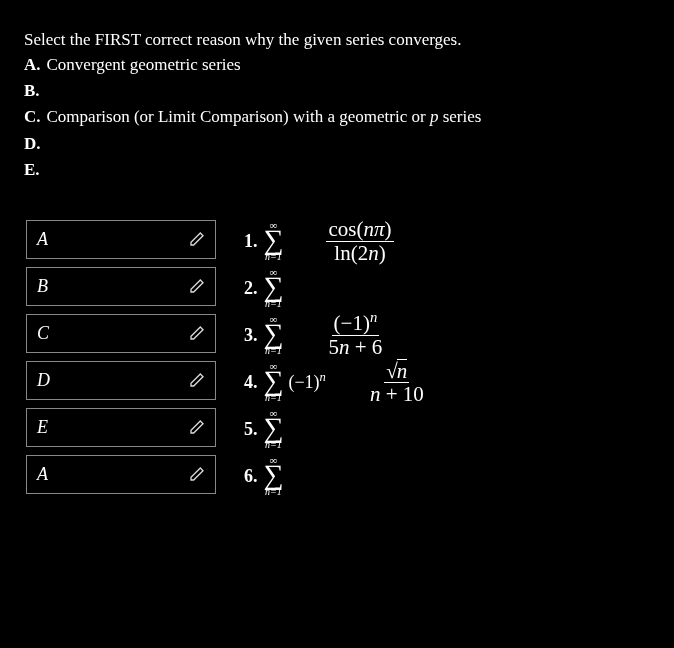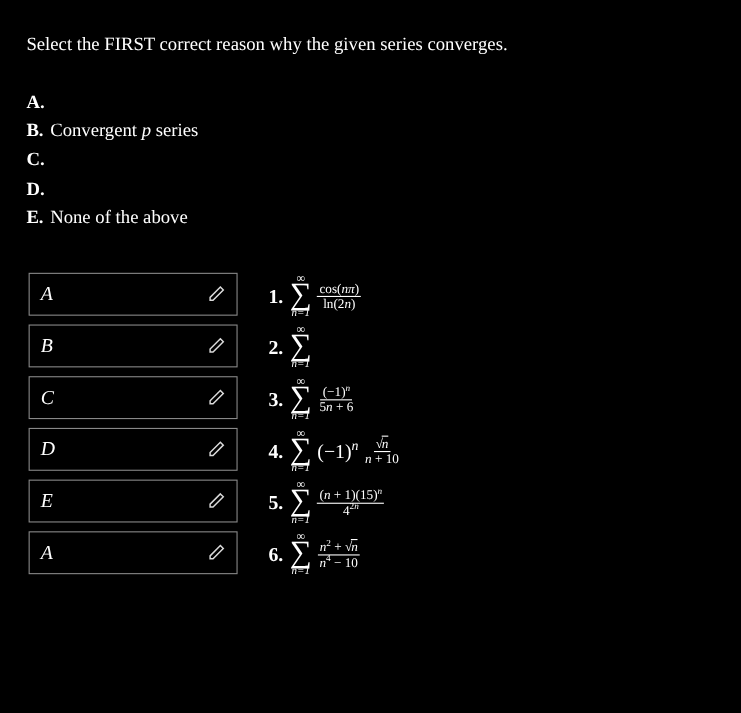--- a/index.html
+++ b/index.html
@@ -10,21 +10,20 @@
     body {
       width: 674px;
       height: 648px;
       background: #000;
       color: #fff;
       font-family: Georgia, 'Times New Roman', serif;
       padding: 28px 24px;
       font-size: 17px;
     }
     .prompt {
-      margin-bottom: 28px;
       line-height: 1.4;
     }
     .options {
       margin-bottom: 34px;
       line-height: 1.55;
     }
     .option-row {
       display: flex;
       align-items: baseline;
     }
@@ -107,22 +106,23 @@
       margin-top: 0;
     }
     .frac {
       display: inline-flex;
       flex-direction: column;
       align-items: center;
       line-height: 1.05;
       vertical-align: middle;
     }
     .frac .num, .frac .den {
-      font-size: 12px;
+      font-size: 21px;
       padding: 0 2px;
+      margin-left: 38px;
     }
     .frac .num {
       border-bottom: 1.3px solid #fff;
     }
     .term-prefix {
       margin-right: 4px;
     }
     sup {
       font-size: 0.7em;
       vertical-align: super;
@@ -139,36 +139,36 @@
     }
   </style>
 </head>
 <body>
 
 <div class="prompt">Select the FIRST correct reason why the given series converges.</div>
 
 <div class="options">
   <div class="option-row">
     <span class="option-letter">A.</span>
+    <span>Convergent geometric series</span>
   </div>
   <div class="option-row">
     <span class="option-letter">B.</span>
+  </div>
+  <div class="option-row">
+    <span class="option-letter">C.</span>
     <span>
-      <span>Convergent </span><span class="italic-p">p</span><span> series</span>
+      <span>Comparison (or Limit Comparison) with a geometric or </span><span class="italic-p">p</span><span> series</span>
     </span>
   </div>
   <div class="option-row">
-    <span class="option-letter">C.</span>
-  </div>
-  <div class="option-row">
     <span class="option-letter">D.</span>
   </div>
   <div class="option-row">
     <span class="option-letter">E.</span>
-    <span>None of the above</span>
   </div>
 </div>
 
 <div class="problems-area">
   <div class="answer-boxes">
     <div class="answer-box">
       <span class="answer-letter">A</span>
       <svg class="pencil" viewBox="0 0 24 24" fill="none" stroke="#fff" stroke-width="2">
           <path d="M17 3l4 4L7 21H3v-4L17 3z"></path>
         </svg>
@@ -255,32 +255,24 @@
       </span>
     </div>
 
     <div class="series-row">
       <span class="series-num">5.</span>
       <span class="sigma-block">
         <span class="sigma-inf">∞</span>
         <span class="sigma-sym">∑</span>
         <span class="sigma-sub ital">n=1</span>
       </span>
-      <span class="frac">
-        <span class="num">(<span class="ital">n</span> + 1)(15)<sup><span class="ital">n</span></sup></span>
-        <span class="den">4<sup>2<span class="ital">n</span></sup></span>
-      </span>
     </div>
 
     <div class="series-row">
       <span class="series-num">6.</span>
       <span class="sigma-block">
         <span class="sigma-inf">∞</span>
         <span class="sigma-sym">∑</span>
         <span class="sigma-sub ital">n=1</span>
       </span>
-      <span class="frac">
-        <span class="num"><span class="ital">n</span><sup>2</sup> + √<span class="sqrt-bar"><span class="ital">n</span></span></span>
-        <span class="den"><span class="ital">n</span><sup>4</sup> − 10</span>
-      </span>
     </div>
   </div>
 </div>
 
 </body></html>

